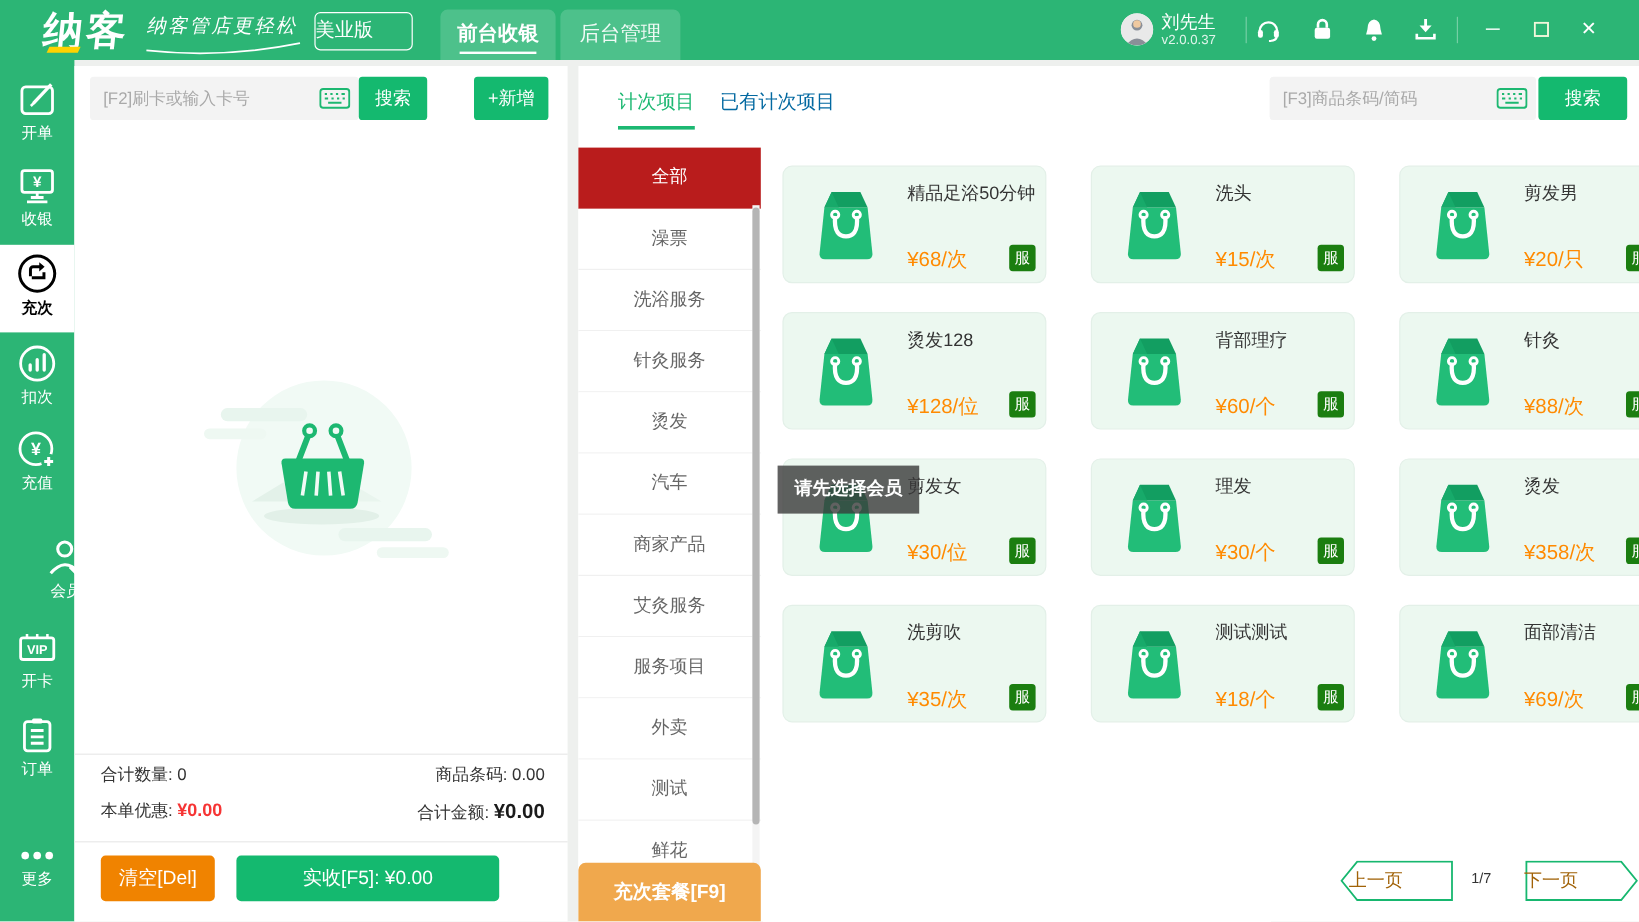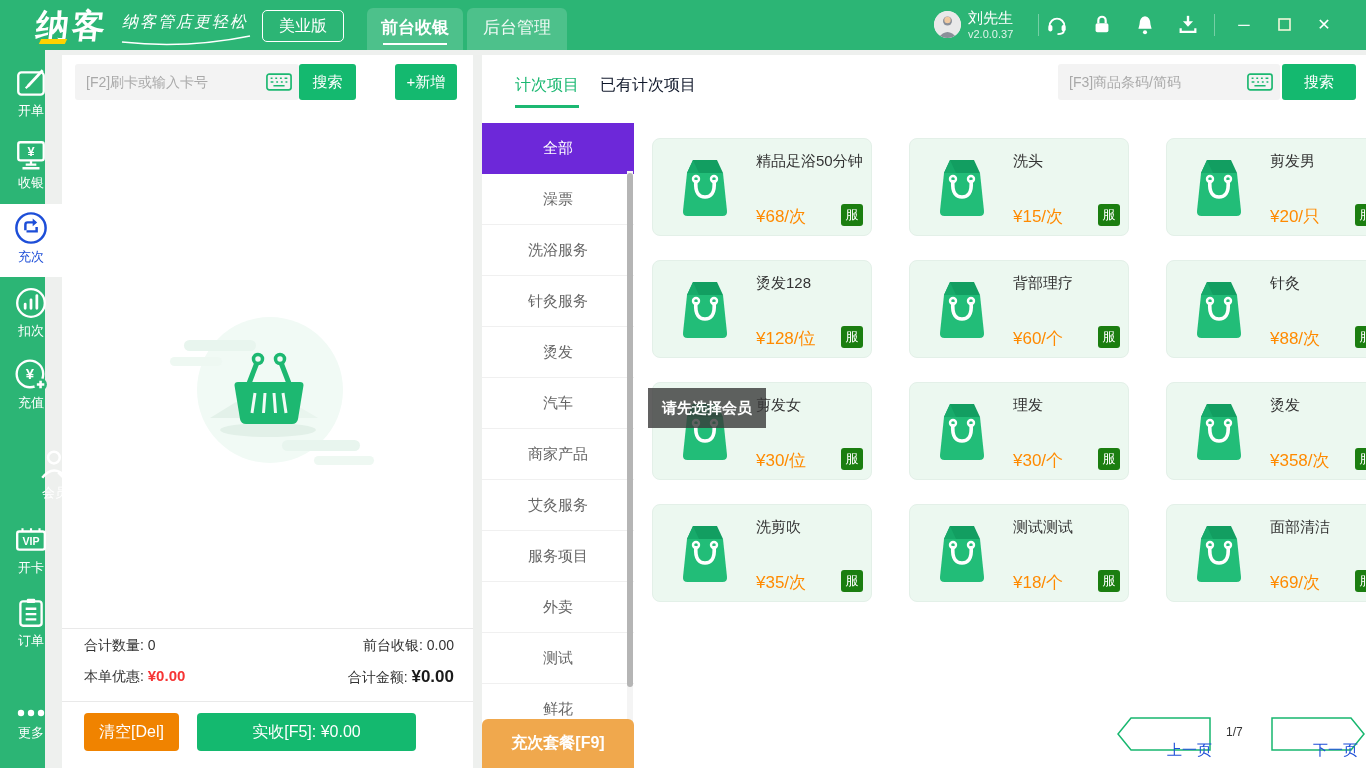--- a/index.html
+++ b/index.html
@@ -9,39 +9,39 @@
   .abs{position:absolute;}
 
   
   .header{position:absolute;left:0;top:0;width:1366px;height:50px;background:#2cb575;}
   .logo{position:absolute;left:36px;top:4px;color:#fff;font-size:33px;font-weight:bold;
         letter-spacing:3px;transform:skewX(-6deg);}
   .logo-accent{position:absolute;left:40px;top:39px;width:26px;height:5px;background:#ffd200;transform:skewX(-25deg);}
   .tagline{position:absolute;left:122px;top:12px;color:#fff;font-size:16px;font-style:italic;
            font-family:"Liberation Serif","DejaVu Serif",serif;letter-spacing:2px;}
   .edition{position:absolute;left:262px;top:10px;width:80px;height:30px;border:1px solid #fff;
-           border-radius:5px;color:#fff;font-size:16px;text-align:center;line-height:30px;cursor:pointer;}
+           border-radius:5px;color:#fff;font-size:16px;text-align:left;line-height:30px;cursor:pointer;}
   .nav-tab{position:absolute;top:8px;height:42px;background:rgba(255,255,255,0.16);
            border-radius:6px 6px 0 0;color:rgba(255,255,255,0.92);font-size:17px;
            text-align:center;line-height:40px;cursor:pointer;}
   .nav-tab.active{color:#fff;font-weight:bold;}
   .nav-tab .underline{position:absolute;left:50%;bottom:5px;width:64px;height:2px;margin-left:-32px;background:#fff;display:none;}
   .nav-tab.active .underline{display:block;}
   .avatar{position:absolute;left:934px;top:11px;width:27px;height:27px;border-radius:50%;background:#f4f4f4;overflow:hidden;cursor:pointer;}
   .uname{position:absolute;left:968px;top:9px;font-size:15px;color:#fff;}
   .uver{position:absolute;left:968px;top:28px;font-size:11px;color:rgba(255,255,255,0.85);}
   .hdiv{position:absolute;top:14px;width:1px;height:22px;background:rgba(255,255,255,0.35);}
   .hicon{position:absolute;top:14px;width:22px;height:22px;cursor:pointer;}
   .winbtn{position:absolute;top:13px;width:24px;height:24px;color:#fff;text-align:center;
           line-height:24px;font-size:16px;cursor:pointer;}
 
   
-  .sidebar{position:absolute;left:0;top:50px;width:45px;height:718px;background:#2cb575;}
+  .sidebar{position:absolute;left:0;top:50px;width:62px;height:718px;background:#2cb575;}
   .side-item{position:absolute;left:0;width:62px;height:68px;color:#fff;text-align:center;cursor:pointer;}
-  .side-item.active{background:#fff;color:#1d4ed8;height:73px;}
+  .side-item.active{background:#fff;color:#000000;height:73px;font-weight:bold;}
   .side-item svg{display:block;margin:6px auto 0;}
   .side-label{font-size:13px;margin-top:2px;}
 
   
   .cart-panel{position:absolute;left:62px;top:55px;width:411px;height:713px;background:#fff;}
   .catalog-panel{position:absolute;left:482px;top:55px;width:884px;height:713px;background:#fff;}
 
   
   .inputbox{position:absolute;height:36px;background:#f3f3f3;border-radius:3px;}
   .inputbox input{position:absolute;left:0;top:0;width:100%;height:36px;border:none;background:transparent;
@@ -57,30 +57,30 @@
   .sumrow{position:absolute;left:22px;width:370px;display:flex;justify-content:space-between;
           font-size:14px;color:#333;}
   .sumrow b.black{font-size:17px;color:#1a1a1a;}
   .red{color:#f63434;font-weight:bold;font-size:15px;}
   .btn-orange{position:absolute;background:#f08300;border:none;border-radius:4px;color:#fff;
               font-size:16px;cursor:pointer;font-family:inherit;}
   .btn-checkout{position:absolute;background:#14b96f;border:none;border-radius:4px;color:#fff;
                 font-size:16px;cursor:pointer;font-family:inherit;}
 
   
-  .cat-tab{position:absolute;top:20px;font-size:16px;color:#0f172a;cursor:pointer;}
+  .cat-tab{position:absolute;top:20px;font-size:16px;color:#0369a1;cursor:pointer;}
   .cat-tab.active{color:#1cb872;}
   .cat-tab .tab-underline{position:absolute;left:0;top:30px;width:100%;height:3px;background:#1cb872;display:none;}
   .cat-tab.active .tab-underline{display:block;}
 
   
   .cat-col{position:absolute;left:0;top:68px;width:152px;}
   .cat-item{width:152px;height:51px;box-sizing:border-box;border-bottom:1px solid #f0f0f0;
             text-align:center;line-height:50px;font-size:15px;color:#666;background:#fff;cursor:pointer;}
-  .cat-item.active{background:#6d28d9;color:#fff;border-bottom:none;}
+  .cat-item.active{background:#b91c1c;color:#fff;border-bottom:none;}
   .scroll-track{position:absolute;left:145px;top:116px;width:6px;height:600px;background:#f4f4f4;}
   .scroll-thumb{position:absolute;left:145px;top:118px;width:6px;height:514px;background:#b5b5b5;border-radius:3px;cursor:pointer;}
   .pkg-btn{position:absolute;left:0;top:664px;width:152px;height:49px;background:#f0a84d;border:none;
            border-radius:6px 6px 0 0;color:#fff;font-size:16px;font-weight:bold;cursor:pointer;font-family:inherit;}
 
   
   .grid{position:absolute;left:170px;top:83px;width:701px;display:grid;
         grid-template-columns:repeat(3,220px);grid-auto-rows:98px;gap:24px 37px;}
   .card{position:relative;background:#ecf8f0;border:1px solid #e3f0e8;border-radius:8px;
         box-sizing:border-box;cursor:pointer;}
@@ -90,22 +90,22 @@
           color:#fff;font-size:13px;text-align:center;line-height:22px;}
   .bag{position:absolute;left:26px;top:16px;}
 
   
   .tooltip{position:absolute;left:648px;top:388px;height:40px;background:rgba(58,58,58,0.8);
            color:#fff;font-size:15px;font-weight:bold;line-height:40px;padding:0 14px;z-index:10;}
 
   
   .page-btn{position:absolute;width:96px;height:34px;cursor:pointer;}
   .page-btn svg{position:absolute;left:0;top:0;}
-  .page-btn span{position:absolute;top:16px;width:100%;text-align:right;line-height:33px;
-                 font-size:15px;color:#1d4ed8;}
+  .page-btn span{position:absolute;top:0;width:100%;text-align:left;line-height:33px;
+                 font-size:15px;color:#a16207;}
   .page-ind{position:absolute;font-size:12px;color:#333;}
 </style>
 </head>
 <body>
 
 <div id="app">
 
   <div class="header">
     <div class="logo">纳客</div>
     <div class="logo-accent"></div>
@@ -291,21 +291,21 @@
       <rect x="152" y="166" width="60" height="9" rx="4.5" fill="#eef8f2"></rect>
     </svg>
 
     <div class="summary-line" style="top:573px;"></div>
     <div class="sumrow" style="top:582px;">
       <span>
         <span>合计数量:</span>
         <span>0</span>
       </span>
       <span>
-        <span>前台收银:</span>
+        <span>商品条码:</span>
         <span>0.00</span>
       </span>
     </div>
     <div class="sumrow" style="top:612px;">
       <span>
         <span>本单优惠:</span>
         <span class="red">¥0.00</span>
       </span>
       <span>
         <span>合计金额:</span>

